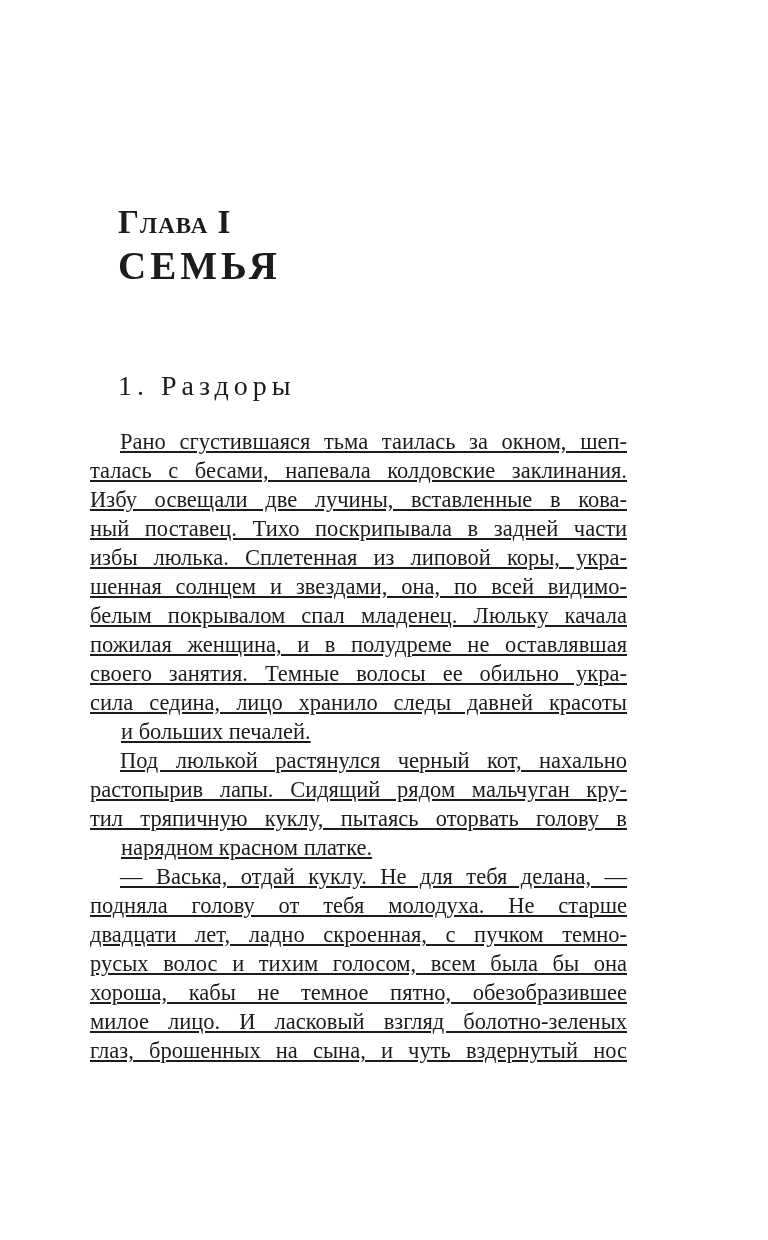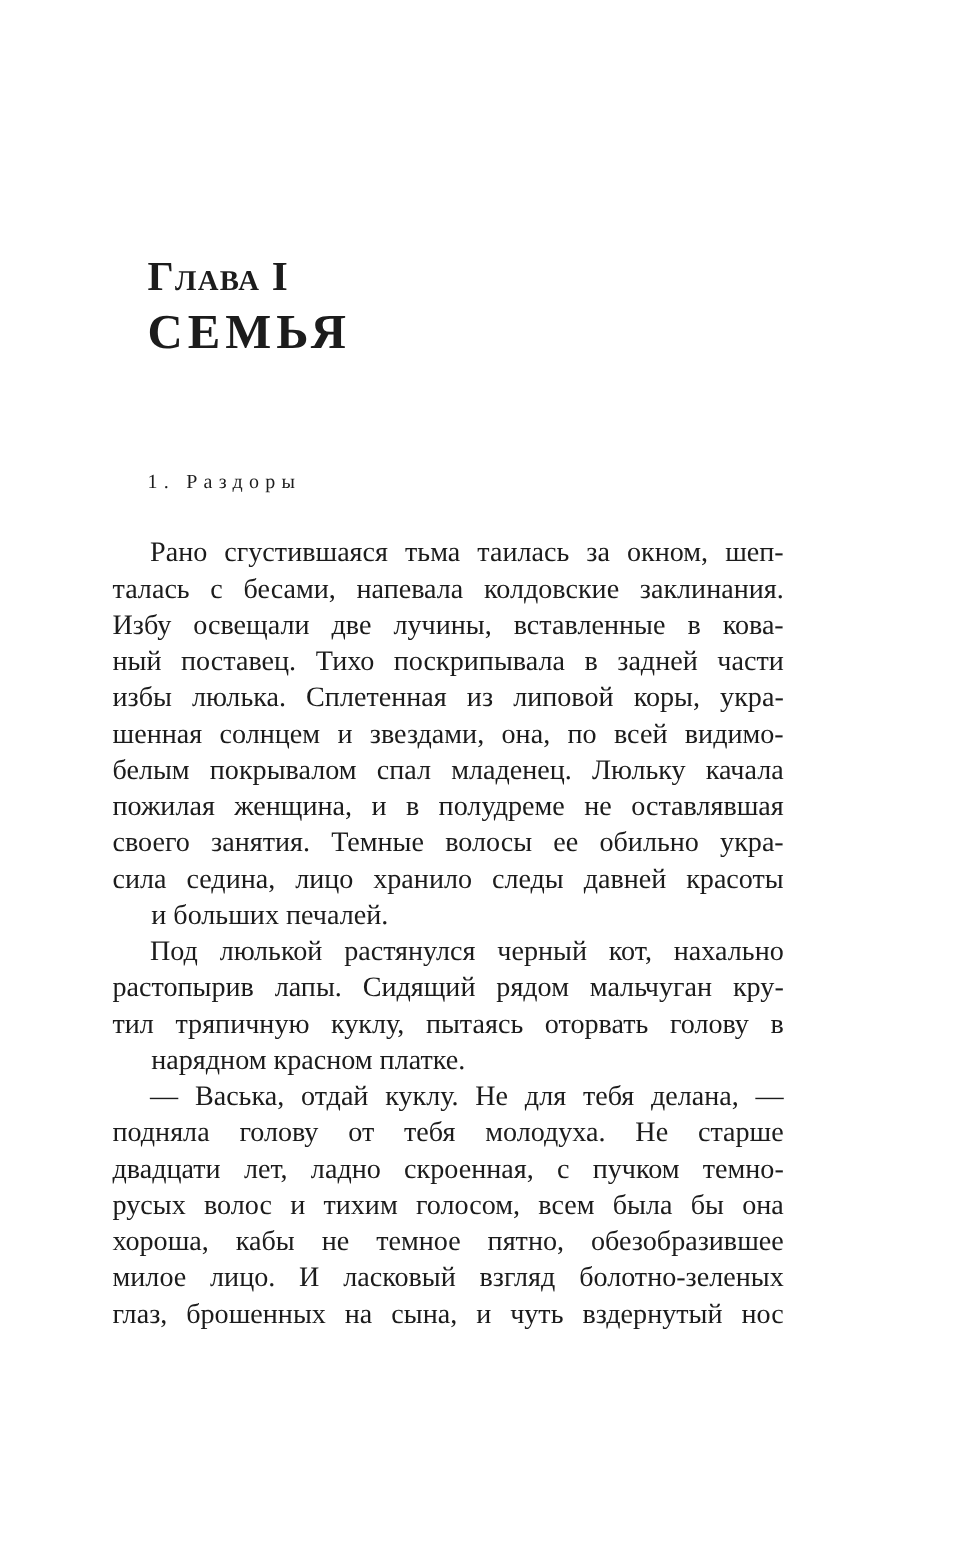--- a/index.html
+++ b/index.html
@@ -34,37 +34,38 @@
     font-size: 39px;
     line-height: 38px;
     font-weight: 700;
     letter-spacing: 4px;
     white-space: nowrap;
   }
   .section-heading {
     position: absolute;
     top: 372px;
     left: 118px;
-    font-size: 16px;
+    font-size: 28px;
     line-height: 28px;
     font-weight: 400;
     letter-spacing: 5px;
     white-space: nowrap;
   }
   .body-text {
     position: absolute;
     top: 427px;
     left: 90px;
     width: 537px;
     font-size: 22.5px;
     line-height: 29px;
   }
   .line {
     height: 29px;
     overflow: visible;
+    text-decoration: underline;
   }
   .line.j {
     text-align: justify;
     text-align-last: justify;
   }
   .line.l {
     text-align: left;
     text-align-last: left;
     margin-left: 31px;
   }

